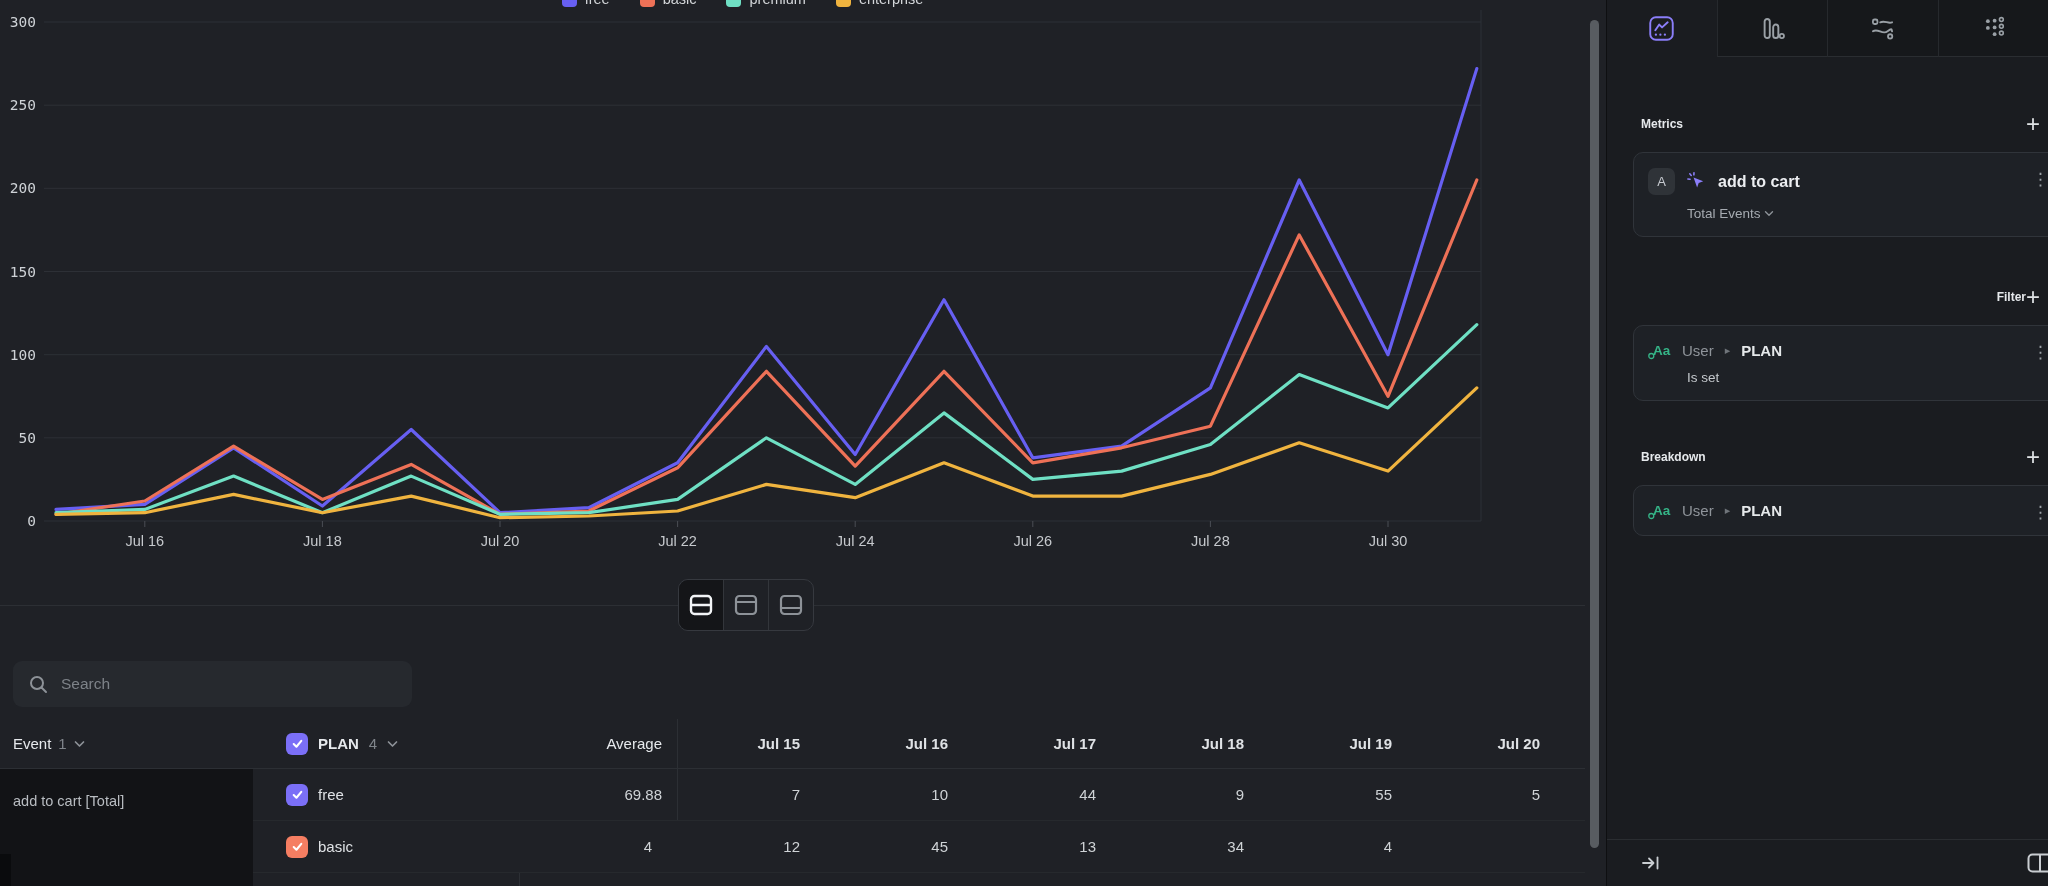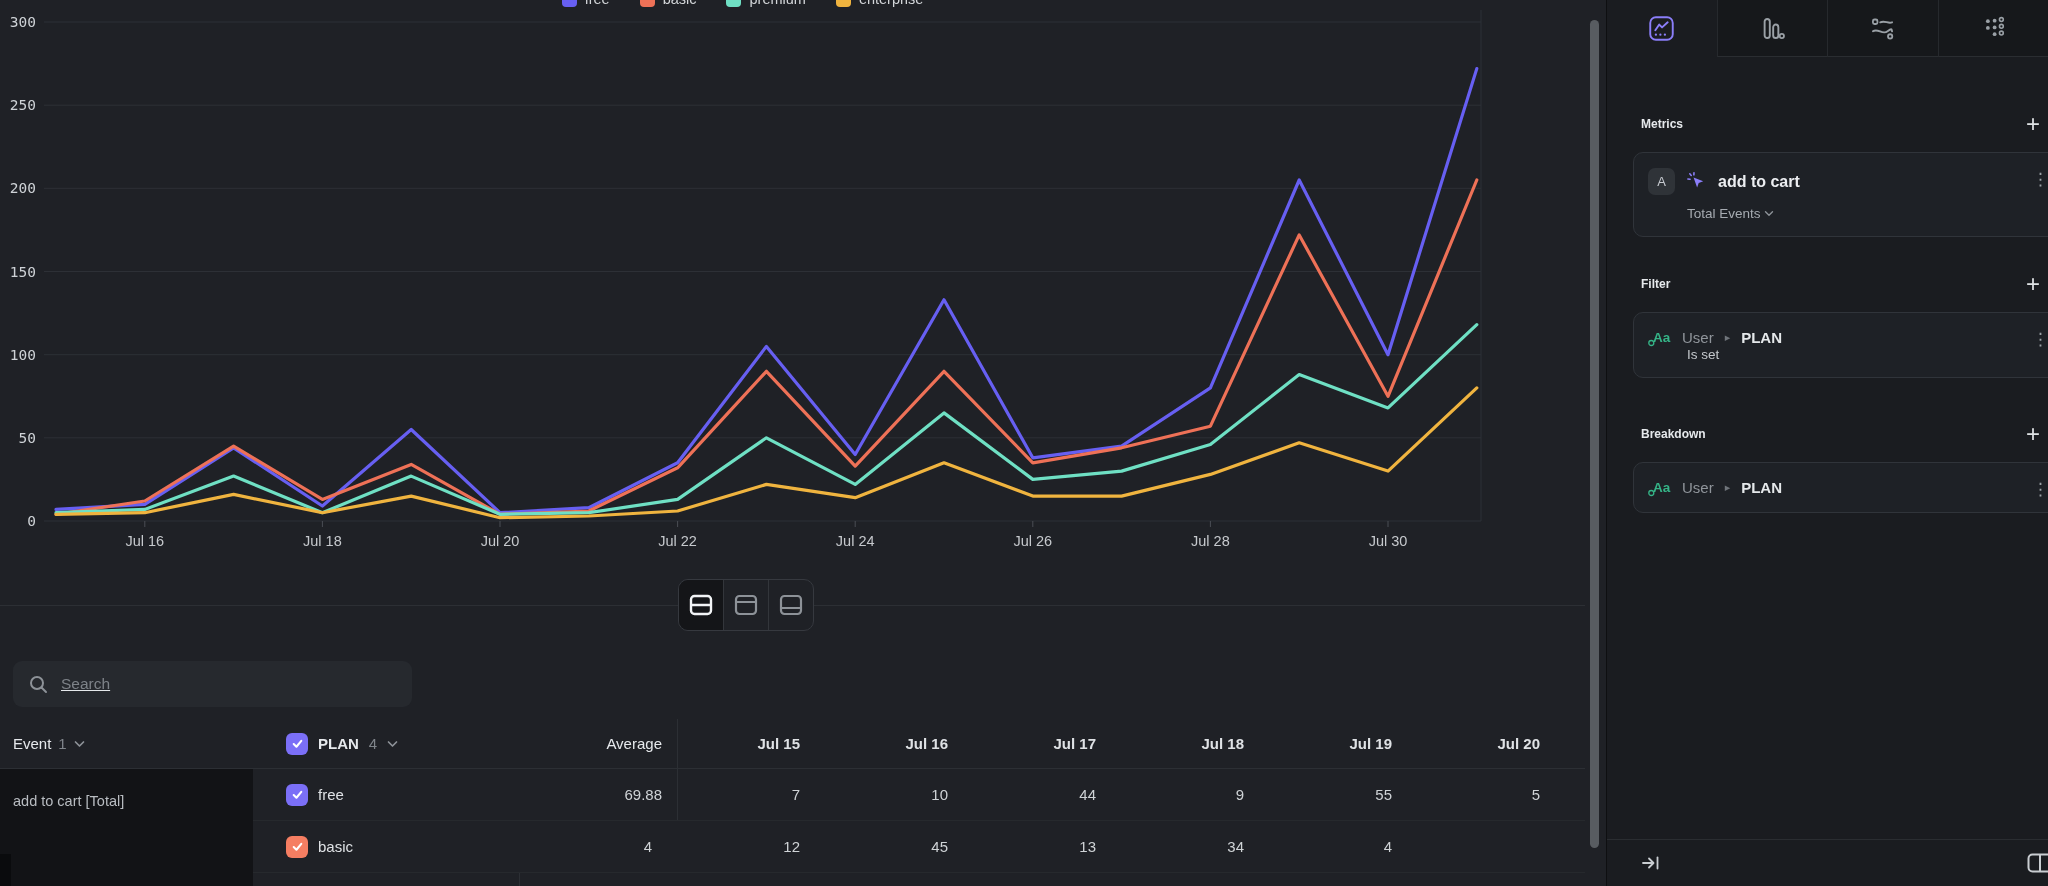--- a/index.html
+++ b/index.html
@@ -18,21 +18,21 @@
   .ax{font-family:"DejaVu Sans Mono",monospace;font-size:14.5px;fill:#ced2d6;}
   .axd{font-family:"Liberation Sans",sans-serif;font-size:14.5px;fill:#c6c9cd;}
 
   .layout-toggles{position:absolute;left:678px;top:579px;z-index:4;display:flex;
     background:#1f2126;border:1px solid #36393f;border-radius:10px;overflow:hidden;}
   .lt-btn{width:44px;height:50px;display:flex;align-items:center;justify-content:center;cursor:pointer;color:#8d9298;}
   .lt-btn + .lt-btn{border-left:1px solid #33363b;}
   .lt-btn.active{background:#141518;color:#f2f4f6;}
 
   .search-row{margin:55px 0 0 13px;}
-  .search-box{width:399px;height:46px;background:#26292e;border-radius:9px;display:flex;align-items:center;gap:13px;padding:0 16px;box-sizing:border-box;text-decoration:underline;}
+  .search-box{width:399px;height:46px;background:#26292e;border-radius:9px;display:flex;align-items:center;gap:13px;padding:0 16px;box-sizing:border-box;}
   .search-ph{color:#7d8288;font-size:15.5px;}
 
   
   .tbl-header{margin-top:12px;height:50px;display:grid;grid-template-columns:253px 267px 158px repeat(6,148px) 1fr;
     align-items:center;border-bottom:1px solid #2c2f34;box-sizing:border-box;}
   .th{font-size:15px;}
   .hcell-event{padding-left:13px;display:flex;align-items:center;gap:7px;}
   .hcell-plan{display:flex;align-items:center;gap:10px;padding-left:33px;}
   .count{color:#7f848a;}
   .chev{color:#8d9298;display:inline-flex;}
@@ -58,31 +58,31 @@
   
   .panel{flex:1;background:#1a1c20;border-left:1px solid #0e0f11;position:relative;height:886px;box-sizing:border-box;}
   .tabs{display:flex;height:57px;}
   .tab{flex:1;display:flex;align-items:center;justify-content:center;cursor:pointer;color:#9aa0a6;
     background:#16181b;border-bottom:1px solid #2a2d31;border-left:1px solid #26292d;box-sizing:border-box;}
   .tab:first-child{border-left:none;}
   .tab.active{background:#1a1c20;border-bottom:none;color:#8b7ef9;}
   .sec-head{display:flex;align-items:center;justify-content:space-between;margin:0 8px 0 34px;}
   .sec-title{font-size:12px;font-weight:bold;color:#e6e9ec;}
   .plus{font-size:24px;font-weight:300;color:#dfe2e5;cursor:pointer;line-height:1;}
-  .mh{margin-top:55px;} .fh{margin-top:35px;} .bh{margin-top:44px;}
+  .mh{margin-top:55px;} .fh{margin-top:48px;justify-content:flex-end;} .bh{margin-top:44px;}
   .card{margin:16px 0 0 26px;width:calc(100% - 14px);background:#1e2126;border:1px solid #30343a;border-radius:10px;box-sizing:border-box;position:relative;padding:15px 14px 15px 14px;}
   .card-row1{display:flex;align-items:center;gap:11px;}
   .badge{width:27px;height:27px;border-radius:7px;background:#2f3338;color:#c6cad0;font-size:13px;display:flex;align-items:center;justify-content:center;flex:none;}
   .card-title{font-size:16px;font-weight:bold;color:#eceef1;}
   .kebab{position:absolute;right:10px;top:16px;color:#9aa0a6;font-size:17px;cursor:pointer;}
   .card-row2{margin:11px 0 0 39px;display:flex;align-items:center;gap:3px;color:#a6abb1;font-size:13.5px;}
   .prop-row .scope{color:#8f949a;font-size:15px;}
   .prop-row .arr{color:#6f747a;font-size:11px;}
   .prop-row .prop{color:#e5e8ea;font-weight:bold;font-size:15px;}
-  .subtext{margin:0 0 0 39px;color:#c4c8cc;font-size:13.5px;}
+  .subtext{margin:10px 0 0 39px;color:#c4c8cc;font-size:13.5px;}
   .panel-footer{position:absolute;left:0;right:0;bottom:0;height:46px;border-top:1px solid #2a2d31;display:flex;align-items:center;justify-content:space-between;padding:0 0 0 34px;}
   .pf-right{margin-right:-5px;}
   .icon-btn{color:#c9cdd1;cursor:pointer;display:inline-flex;}
 </style>
 </head>
 <body>
 
 <div class="app">
 
   <div class="main">

